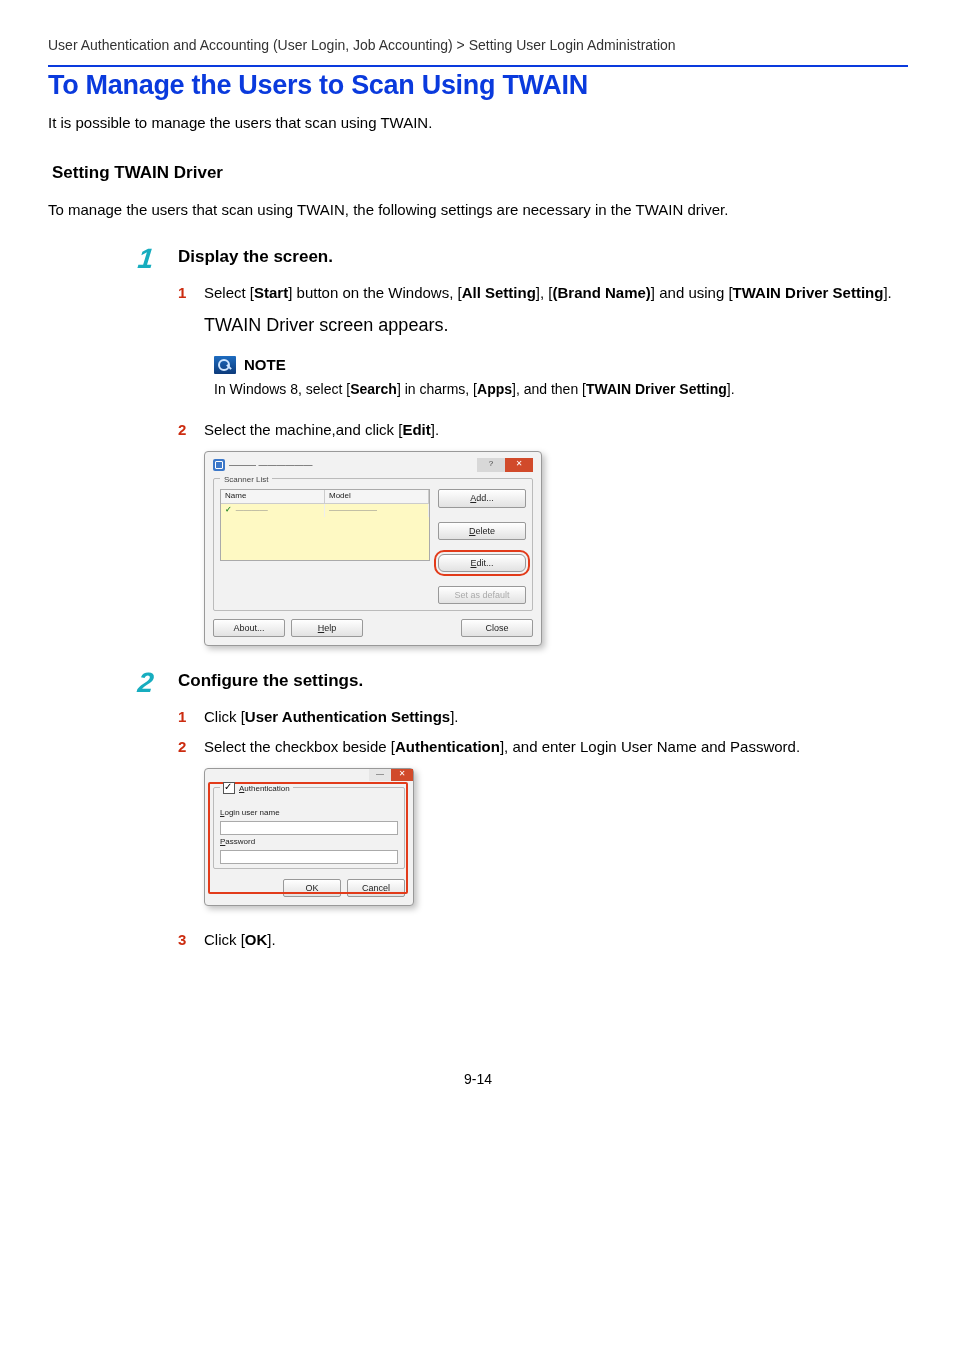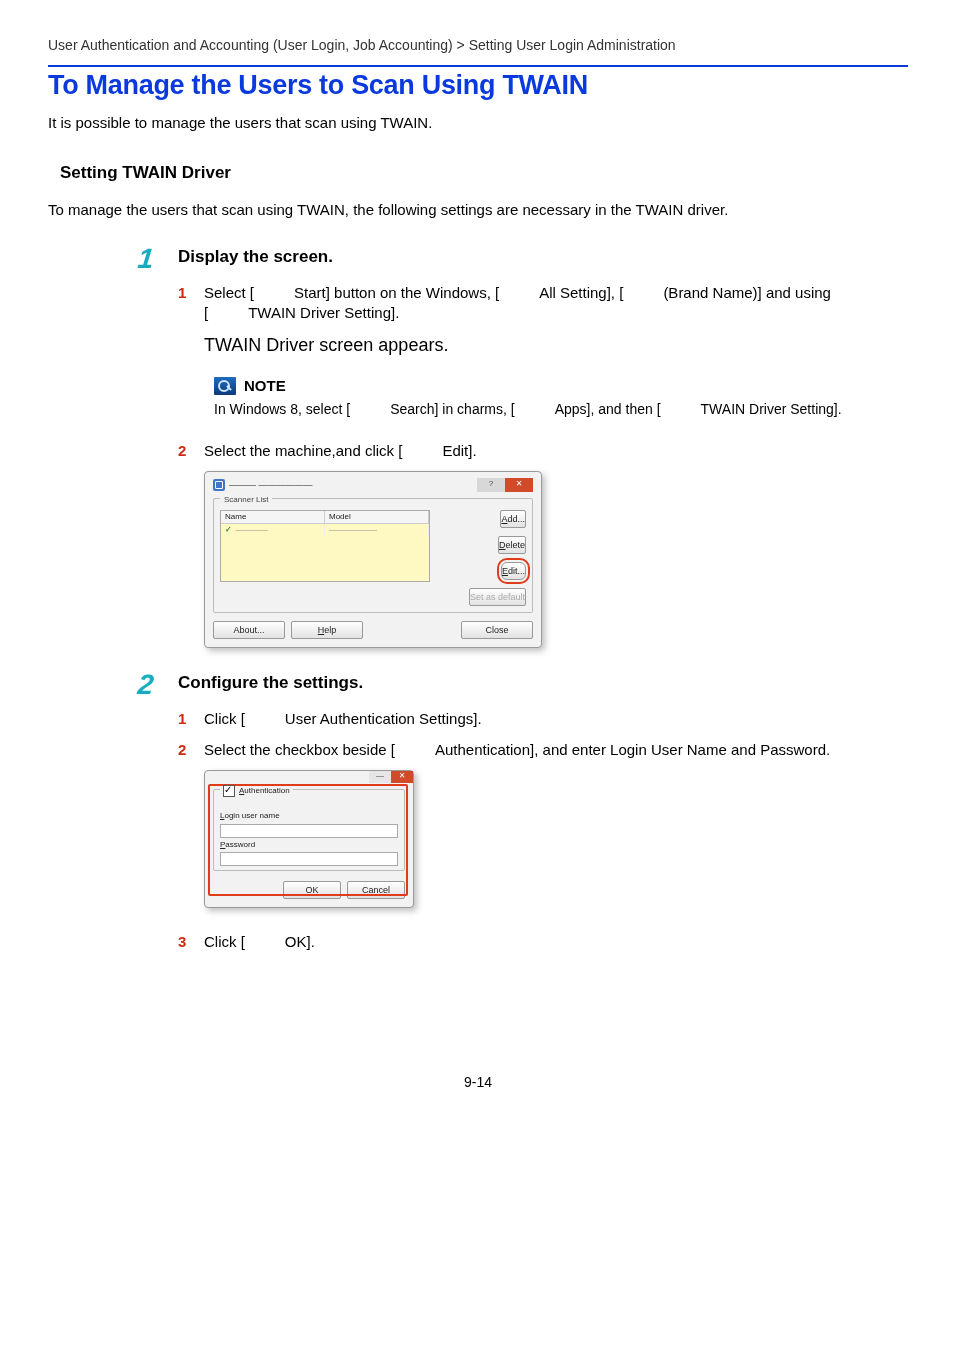--- a/index.html
+++ b/index.html
@@ -37,21 +37,21 @@
     font-size: 27px;
     margin: 0 0 10px 0;
     letter-spacing: -0.3px;
   }
   .intro {
     margin: 0 0 28px 0;
   }
   h2.sub {
     font-size: 17px;
     font-weight: bold;
-    margin: 0 0 14px 12px;
+    margin: 0 0 14px 4px;
   }
   .sub-intro { margin-bottom: 26px; }
   
   .procedure { margin-left: 130px; }
   .step-row {
     position: relative;
     margin-bottom: 18px;
   }
   .big-num {
     position: absolute;
@@ -115,21 +115,21 @@
   }
   .note-icon::after {
     content: "";
     position: absolute;
     left: 12px; top: 10px;
     width: 6px; height: 2px;
     background: #cfe6ff;
     transform: rotate(45deg);
   }
   .note-text { font-size: 14px; }
-  b { font-weight: normal; padding-left: 40px; }
+  b { font-weight: bold; }
   
   .dlg {
     margin: 10px 0 24px 26px;
     position: relative;
   }
   .dlg1 {
     width: 320px;
     background: #f2f2f2;
     border: 1px solid #999;
     box-shadow: 3px 3px 6px rgba(0,0,0,0.25);
@@ -155,21 +155,21 @@
   .scanner-group .leg { position:relative; top:-10px; background:#f2f2f2; padding:0 4px; font-size:8px; color:#444;}
   .scanner-body { display:flex; gap:8px; margin-top:-6px;}
   .scanner-list {
     flex:1; background:#fef9c3; border:1px solid #aaa; height:70px; position:relative;
   }
   .list-head { display:flex; font-size:8px; background:#f5f5f5; border-bottom:1px solid #ccc;}
   .list-head div { flex:1; padding:1px 4px; border-right:1px solid #ccc;}
   .list-row { display:flex; font-size:8px; }
   .list-row div { flex:1; padding:1px 4px; color:#888; border-right:1px solid #eee;}
   .check { color:#2a8a2a; font-weight:bold; padding-right:4px;}
-  .dlg-btn-col { display:flex; flex-direction:column; gap:8px; width:88px;align-items:flex-end;}
+  .dlg-btn-col { display:flex; flex-direction:column; gap:14px; width:88px;}
   .dbtn {
     background:linear-gradient(#fff,#e2e2e2); border:1px solid #999; border-radius:2px;
     text-align:center; font-size:9px; padding:2px 0; color:#222;
   }
   .dbtn.dis { color:#aaa; }
   .dbtn.edit { outline:2px solid #e23b1a; border-radius:6px; outline-offset:2px; }
   .dlg-bottom { display:flex; justify-content:space-between; margin-top:8px;}
   .dlg-bottom-left { display:flex; gap:6px;}
   .wide { width:70px;text-align:center;}
   

